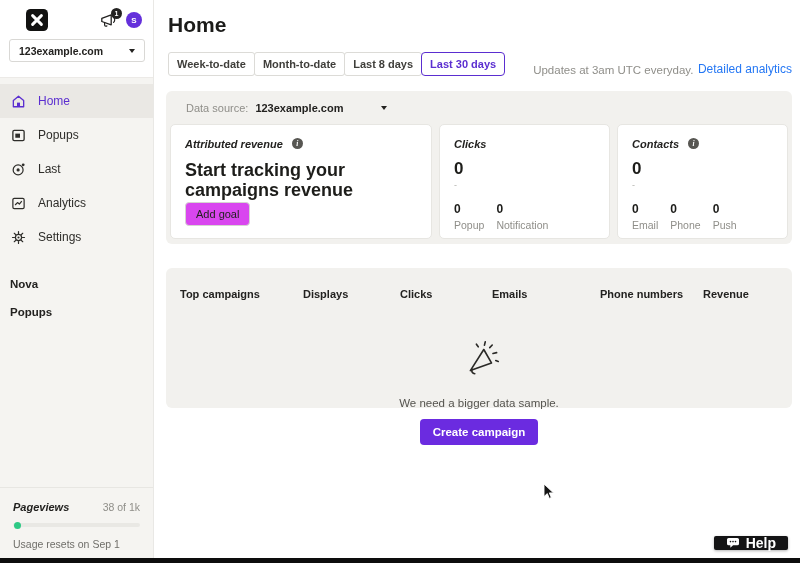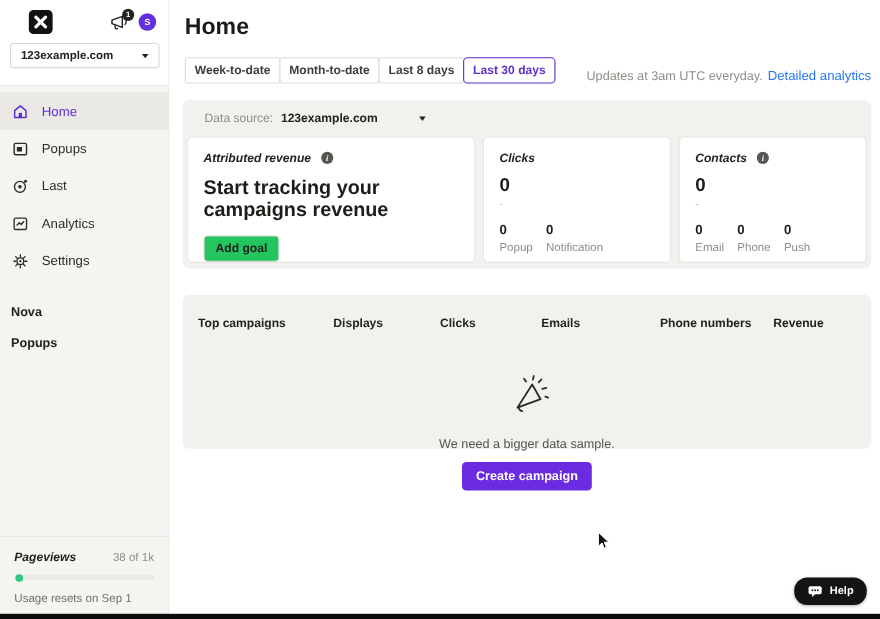--- a/index.html
+++ b/index.html
@@ -67,41 +67,41 @@
   .ds-value { margin-left:7px; font-weight:700; color:#232220; cursor:pointer; display:flex; align-items:center; }
   .ds-value .caret { margin-left:38px; }
 
   .cards { display:grid; grid-template-columns:262px 171px 1fr; gap:7px; padding:0 4px; }
   .card { background:#fff; border:1px solid #e7e6e2; border-radius:5px; height:115px; padding:13px 14px; }
   .card-title { display:flex; align-items:flex-start; gap:9px; font-size:11px; font-weight:700; color:#232220;font-style:italic; }
   .info-dot { width:11px; height:11px; border-radius:50%; background:#575652; color:#fff;
     font-size:7.5px; font-weight:700; font-family:"Liberation Serif", serif;
     display:flex; align-items:center; justify-content:center; cursor:pointer; }
   .headline { margin-top:10px; font-size:18px; font-weight:600; line-height:20px; color:#1d1d1a; max-width:215px; }
-  .add-goal { margin-top:14px; background:#22c55e; border:1px solid #d6d5d1; border-radius:4px;
-    padding:5px 10px; font-family:inherit; font-size:11px; font-weight:700; color:#232220; cursor:pointer; }
+  .add-goal { margin-top:2px; background:#d946ef; border:1px solid #d6d5d1; border-radius:4px;
+    padding:5px 10px; font-family:inherit; font-size:11px; font-weight:400; color:#232220; cursor:pointer; }
   .big-num { margin-top:9px; font-size:17px; font-weight:700; color:#1d1d1a; }
   .delta { margin-top:1px; font-size:9px; color:#b3b2ad; }
   .stats { display:flex; margin-top:12px; }
   .stat { margin-right:12px; }
   .stat-val { font-size:12px; font-weight:700; color:#1d1d1a; }
   .stat-label { margin-top:3px; font-size:10.5px; color:#8f8e89; }
 
   .panel-table { margin-top:24px; height:140px; }
   .thead { display:grid; grid-template-columns:123px 97px 92px 108px 103px 1fr;
     padding:20px 0 0 14px; font-size:11px; font-weight:700; color:#232220; }
   .empty { text-align:center; }
   .empty-icon { display:inline-block; margin-top:38px; }
   .empty-msg { margin-top:9px; font-size:11.5px; color:#55544f; }
   .cta { margin-top:10px; background:#6b2be0; color:#fff; border:none; border-radius:4px;
     padding:7px 13px; font-family:inherit; font-size:11.5px; font-weight:600; cursor:pointer; }
 
-  .help-btn { position:absolute; right:12px; bottom:13px; height:25px; background:#141415;
-    color:#fff; border-radius:12px; display:flex; align-items:center; gap:6px; padding:0 12px;
-    font-size:10px; font-weight:700; cursor:pointer; box-shadow:0 1px 3px rgba(0,0,0,.3); }
+  .help-btn { position:absolute; right:12px; bottom:13px; height:14px; background:#141415;
+    color:#fff; border-radius:2px; display:flex; align-items:center; gap:6px; padding:0 12px;
+    font-size:14px; font-weight:700; cursor:pointer; box-shadow:0 1px 3px rgba(0,0,0,.3); }
 
   .cursor { position:absolute; left:543px; top:483px; }
   .edge-bar { position:absolute; left:0; right:0; bottom:0; height:5px; background:#0d0d0d; }
 </style>
 </head>
 <body>
 
 <div class="sidebar">
   <div class="sidebar-top">
     <div class="logo-row">

